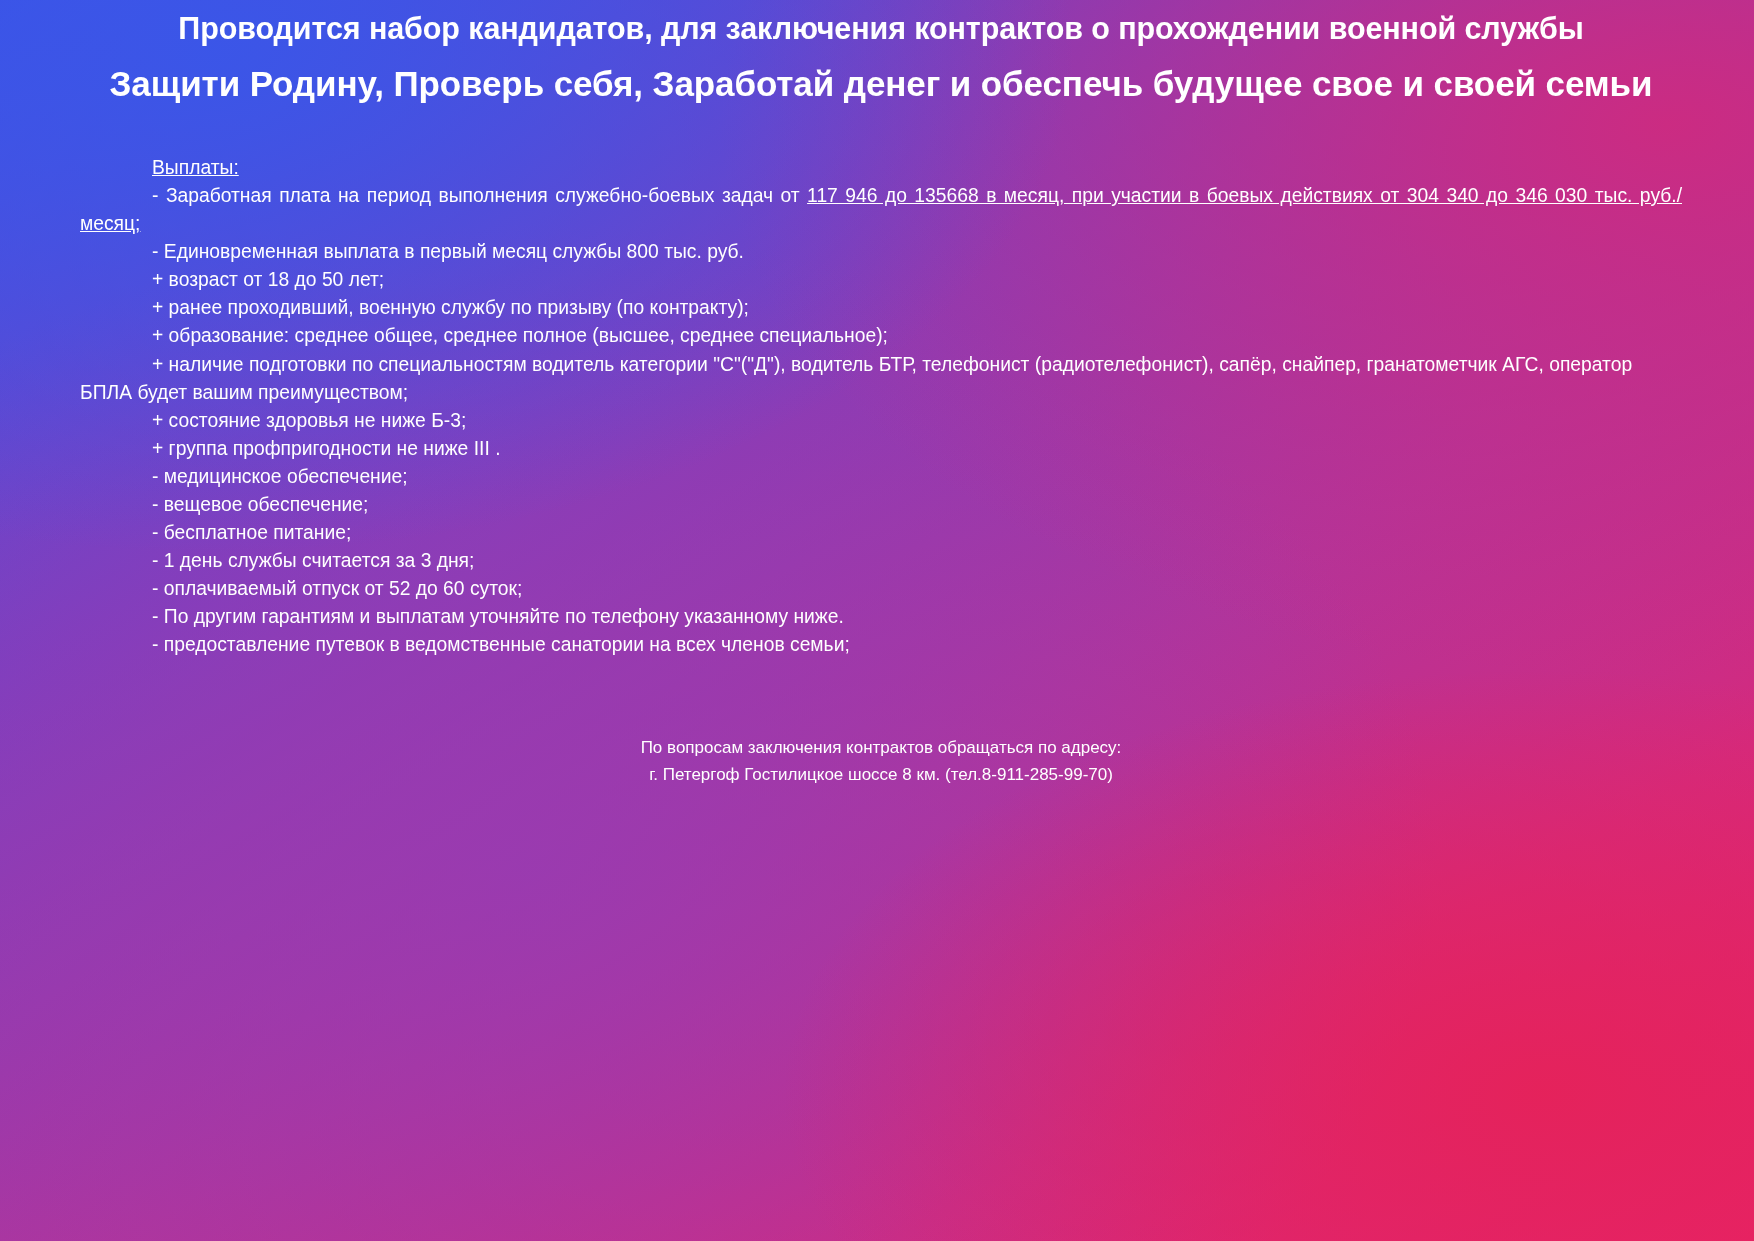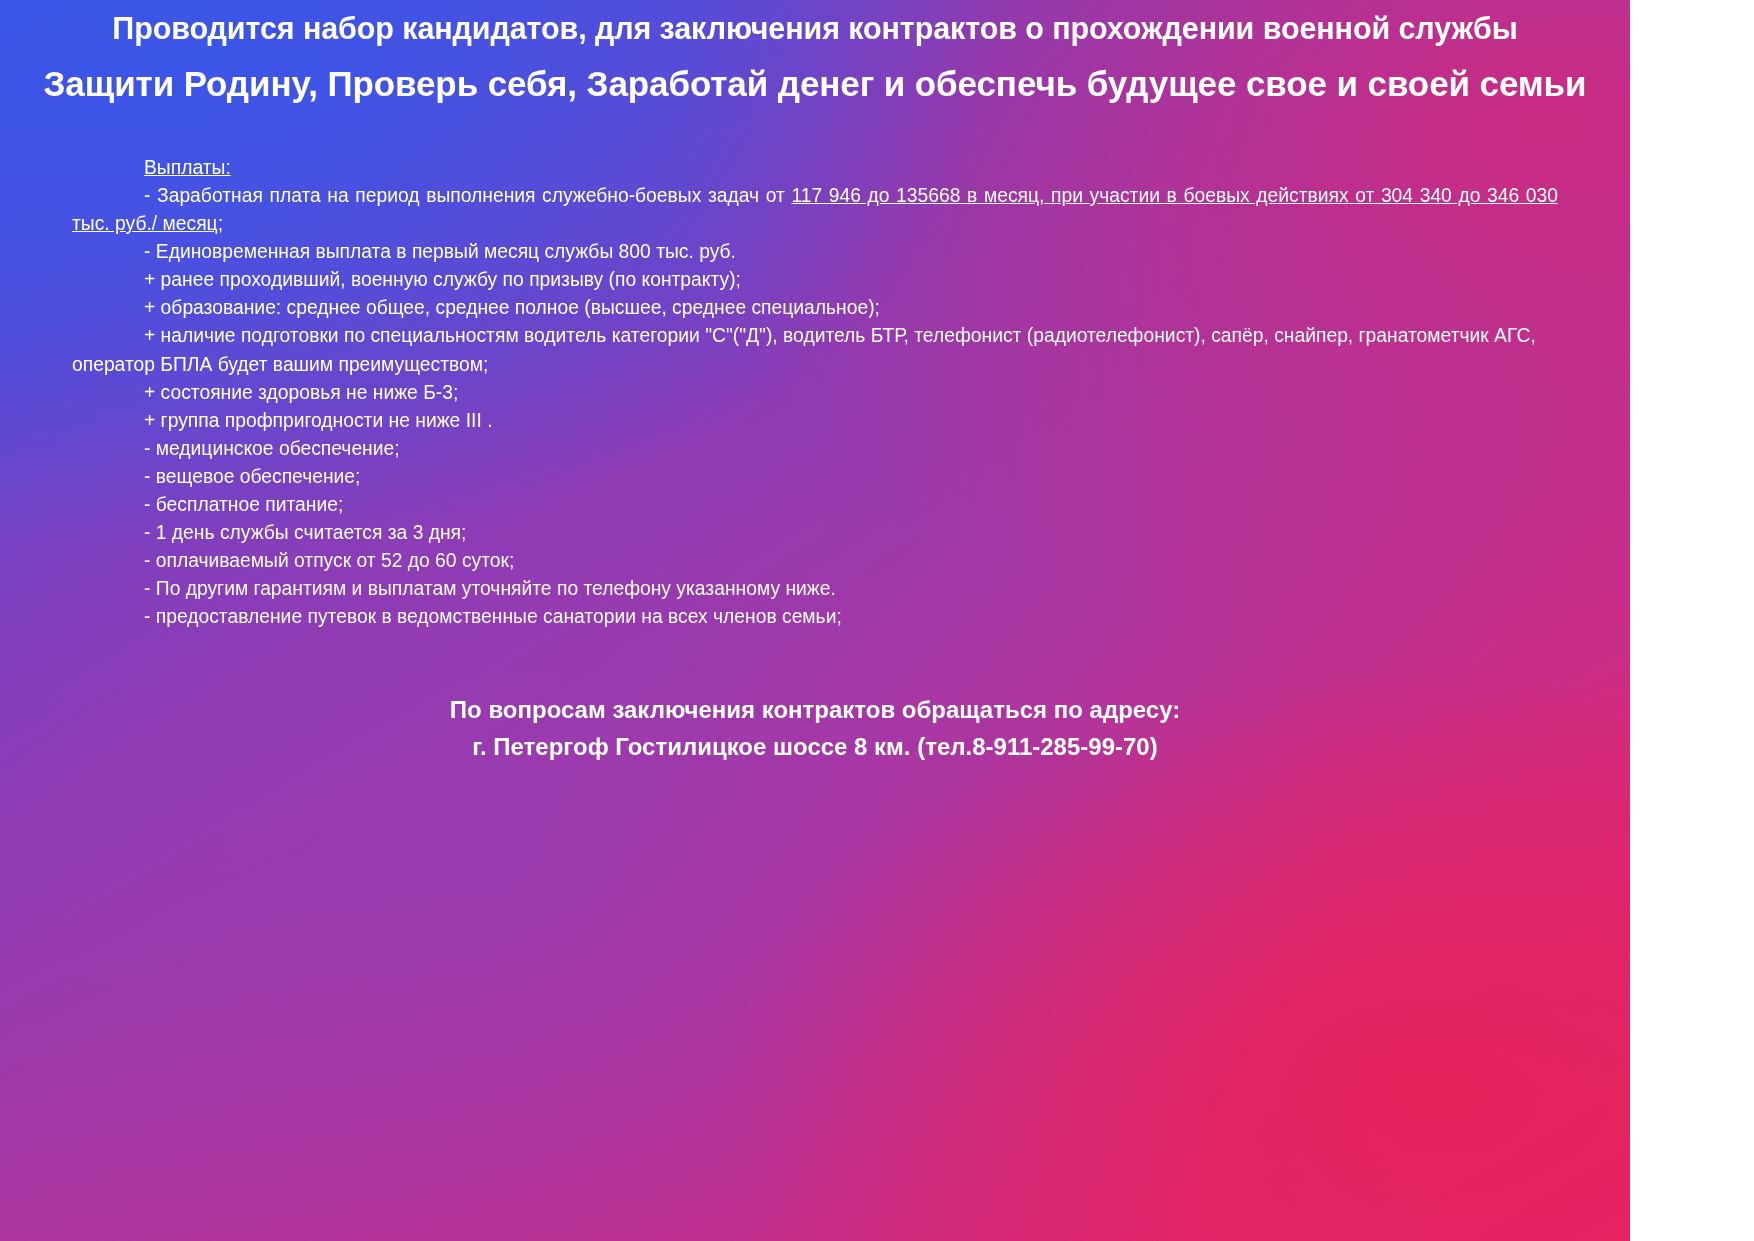--- a/index.html
+++ b/index.html
@@ -7,30 +7,31 @@
     padding: 0;
   }
   body {
     width: 1754px;
     height: 1241px;
     font-family: "Liberation Sans", sans-serif;
     overflow: hidden;
   }
   .poster {
     position: relative;
-    width: 1630px;
+    width: 1754px;
     height: 1241px;
     box-sizing: border-box;
     background:
       radial-gradient(ellipse 70% 55% at 88% 88%, rgba(229,34,90,0.95) 0%, rgba(229,34,90,0.0) 62%),
       radial-gradient(ellipse 85% 70% at 12% 4%, rgba(58,86,232,0.95) 0%, rgba(58,86,232,0.0) 58%),
       radial-gradient(ellipse 90% 75% at 95% 10%, rgba(208,42,126,0.9) 0%, rgba(208,42,126,0.0) 60%),
       radial-gradient(ellipse 80% 80% at 30% 70%, rgba(150,60,180,0.75) 0%, rgba(150,60,180,0.0) 65%),
       linear-gradient(150deg, #3b53e8 0%, #7b3fc0 30%, #b2349a 58%, #d42a7e 78%, #e8226a 100%);
     overflow: hidden;
+    padding-left: 8px;
   }
   .title-block {
     padding-top: 8px;
     text-align: center;
     color: #ffffff;
   }
   .title-line {
     font-size: 30.5px;
     font-weight: bold;
     line-height: 1.36;
@@ -61,26 +62,25 @@
   }
   .u {
     text-decoration: underline;
   }
   .head {
     text-indent: 72px;
     text-decoration: underline;
     margin: 0;
   }
   .contact-block {
-    margin-top: 60px;
+    margin-top: 76px;
     text-align: center;
     color: #ffffff;
-    font-size: 24px;
+    font-size: 17px;
     line-height: 1.55;
-    font-weight: bold;
   }
   .contact-line {
     margin: 0;
   }
 </style>
 </head>
 <body>
 
 <div class="poster">
 
@@ -88,20 +88,21 @@
     <div class="title-line">Проводится набор кандидатов, для заключения контрактов о прохождении военной службы</div>
     <div class="title-line third">Защити Родину, Проверь себя, Заработай денег и обеспечь будущее свое и своей семьи</div>
   </div>
 
   <div class="body-block">
 
     <div class="head">Выплаты:</div>
     <div class="para justify"><span>- Заработная плата на период выполнения служебно-боевых задач от </span><span class="u">117 946 до 135668 в месяц, при участии в боевых действиях от 304 340 до 346 030 тыс. руб./ месяц;</span></div>
     <div class="para">- Единовременная выплата в первый месяц службы 800 тыс. руб.</div>
 
+    <div class="para">+ возраст от 18 до 50 лет;</div>
     <div class="para">+ ранее проходивший, военную службу по призыву (по контракту);</div>
     <div class="para">+ образование: среднее общее, среднее полное (высшее, среднее специальное);</div>
     <div class="para">+ наличие подготовки по специальностям водитель категории "С"("Д"), водитель БТР, телефонист (радиотелефонист), сапёр, снайпер, гранатометчик АГС, оператор БПЛА будет вашим преимуществом;</div>
     <div class="para">+ состояние здоровья не ниже Б-3;</div>
     <div class="para">+ группа профпригодности не ниже III .</div>
 
     <div class="para">- медицинское обеспечение;</div>
     <div class="para">- вещевое обеспечение;</div>
     <div class="para">- бесплатное питание;</div>
     <div class="para">- 1 день службы считается за 3 дня;</div>

